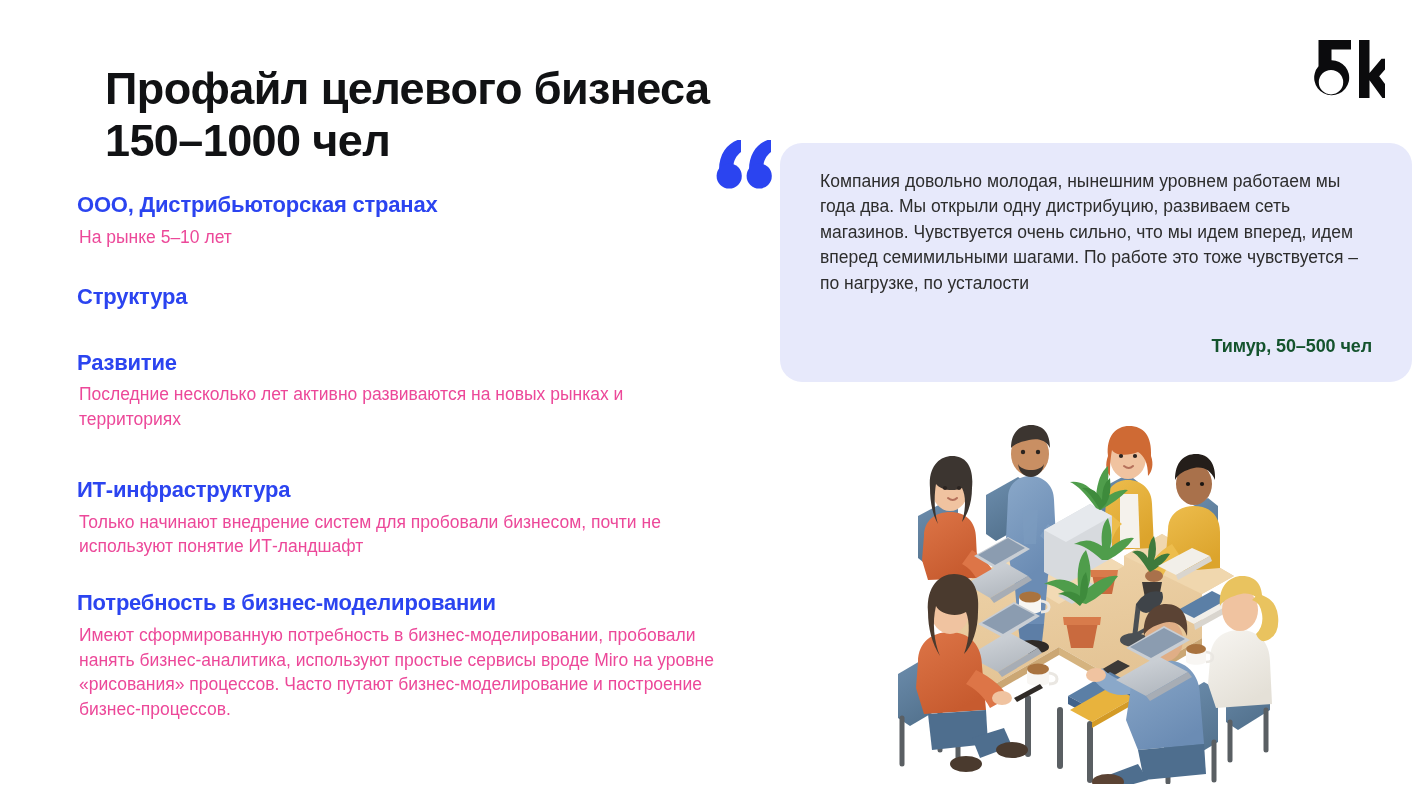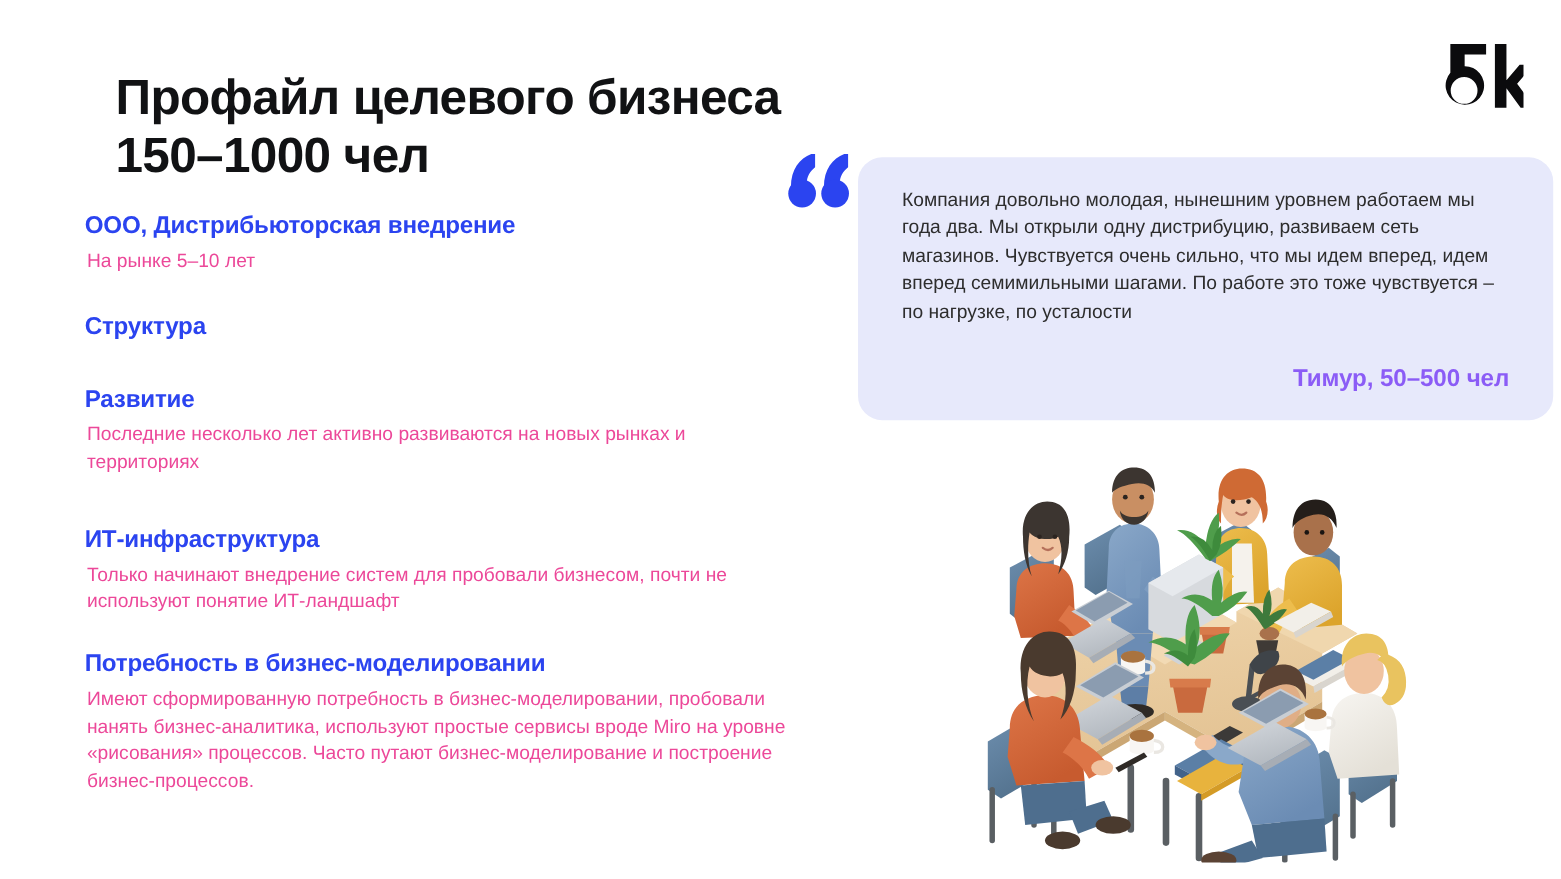--- a/index.html
+++ b/index.html
@@ -101,23 +101,23 @@
   .quote-text {
     font-size: 17.5px;
     line-height: 1.45;
     color: #2d2d2d;
     margin: 0;
   }
   .quote-author {
     position: absolute;
     right: 40px;
     bottom: 25px;
-    font-size: 22px;
+    font-size: 18px;
     font-weight: 700;
-    color: #8b5cf6;
+    color: #14532d;
     letter-spacing: -0.1px;
   }
 
   
   .illustration {
     position: absolute;
     left: 862px;
     top: 398px;
     width: 436px;
     height: 386px;
@@ -137,21 +137,21 @@
       <path d="M50 4 H60.5 V37.0 L72.5 22.8 H85 L70.2 40.2 L86.5 62 H73.4 L60.5 44.3 V62 H50 Z" fill="#0b0b0d"></path>
     </svg>
   </div>
 
   <h1 class="title">Профайл целевого бизнеса
 150–1000 чел</h1>
 
   <div class="left-col">
 
     <div class="section">
-      <div class="section-head">ООО, Дистрибьюторская внедрение</div>
+      <div class="section-head">ООО, Дистрибьюторская странах</div>
       <p class="section-body">На рынке 5–10 лет</p>
     </div>
     <div class="sp-1"></div>
 
     <div class="section">
       <div class="section-head">Структура</div>
     </div>
     <div class="sp-2"></div>
 
     <div class="section">

